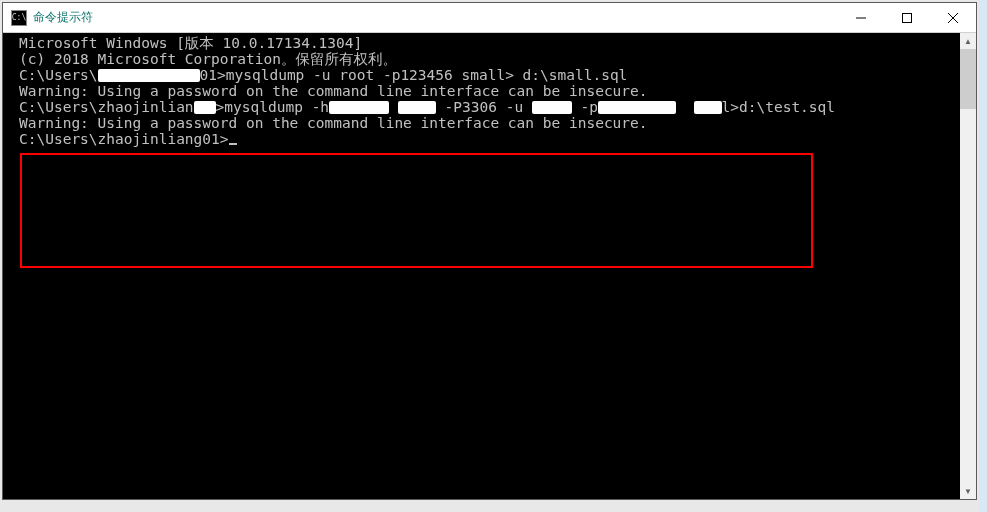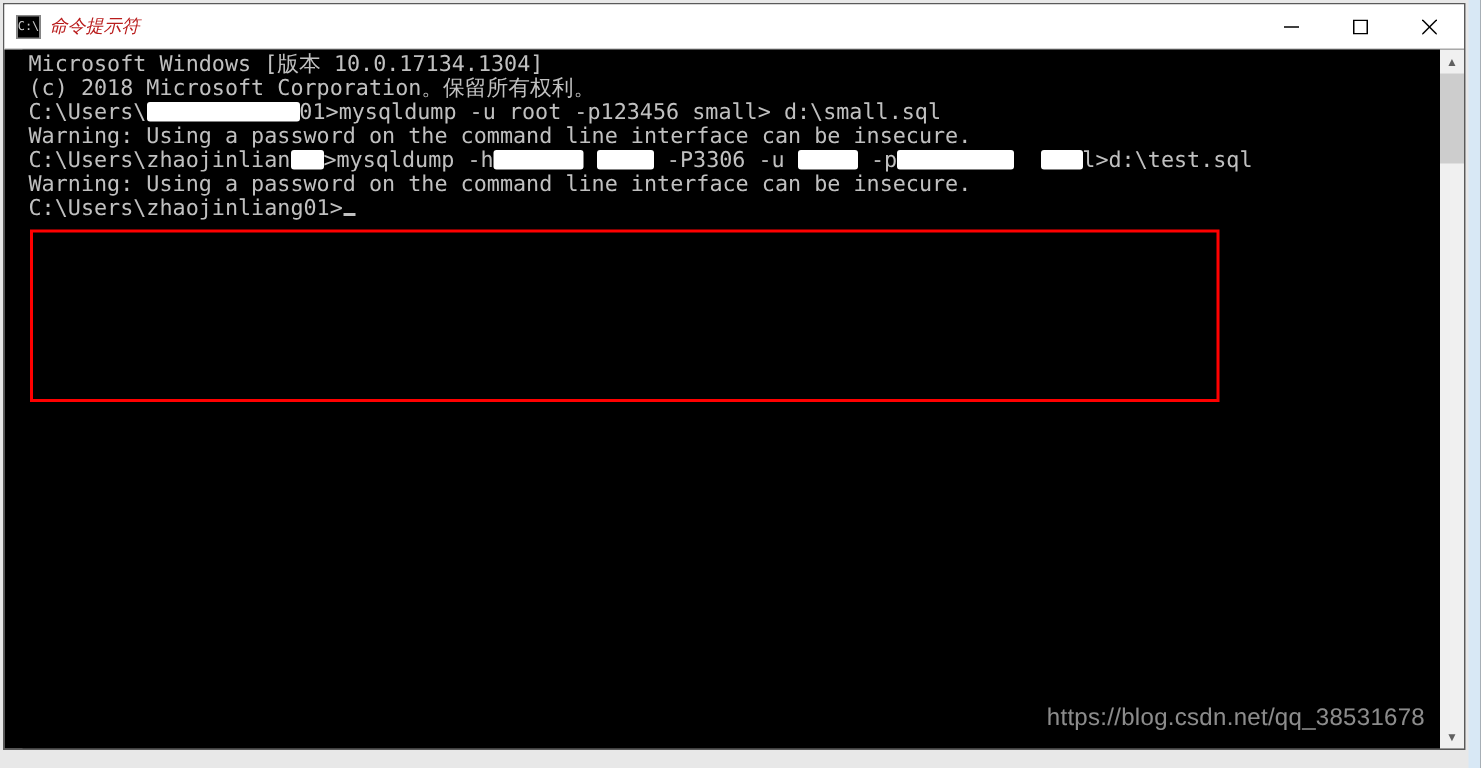--- a/index.html
+++ b/index.html
@@ -39,23 +39,22 @@
       border: 1px solid #888;
       display: flex;
       align-items: center;
       justify-content: center;
       font-size: 8px;
       color: #ccc;
       font-family: monospace;
     }
     .titlebar-title {
       font-size: 12px;
-      color: #b91c1c;
+      color: #0f766e;
       flex: 1;
-      font-style: italic;
     }
     .window-controls {
       display: flex;
       height: 100%;
     }
     .win-btn {
       width: 46px;
       height: 100%;
       display: flex;
       align-items: center;
@@ -179,21 +178,20 @@
         <svg viewBox="0 0 10 10">
             <line x1="0" y1="0" x2="10" y2="10" stroke="currentColor" stroke-width="1"></line>
             <line x1="10" y1="0" x2="0" y2="10" stroke="currentColor" stroke-width="1"></line>
           </svg>
       </button>
     </div>
   </div>
   <div class="terminal-wrap">
     <div class="terminal"><span class="line">Microsoft Windows [版本 10.0.17134.1304]</span><span class="line">(c) 2018 Microsoft Corporation。保留所有权利。</span><span class="line"></span><span class="line"><span>C:\Users\</span><span class="redact" style="width:102px"></span><span>01&gt;</span><span>mysqldump -u root -p123456 small&gt; d:\small.sql</span></span><span class="line">Warning: Using a password on the command line interface can be insecure.</span><span class="line"></span><span class="line"><span>C:\Users\zhaojinlian</span><span class="redact" style="width:22px"></span><span>&gt;</span><span>mysqldump -h</span><span class="redact" style="width:60px"></span> <span class="redact" style="width:38px"></span><span> -P3306 -u </span><span class="redact" style="width:40px"></span><span> -p</span><span class="redact" style="width:78px"></span>  <span class="redact" style="width:28px"></span><span>l&gt;d:\test.sql</span></span><span class="line">Warning: Using a password on the command line interface can be insecure.</span><span class="line"></span><span class="line"><span>C:\Users\zhaojinliang01&gt;</span><span class="cursor"></span></span>
       <div class="redbox"></div>
-      <div class="watermark">https://blog.csdn.net/qq_38531678</div>
     </div>
     <div class="scrollbar">
       <div class="scroll-btn up">▲</div>
       <div class="scroll-thumb"></div>
       <div class="scroll-btn down">▼</div>
     </div>
   </div>
 </div>
 <div class="right-sliver"></div>
 

